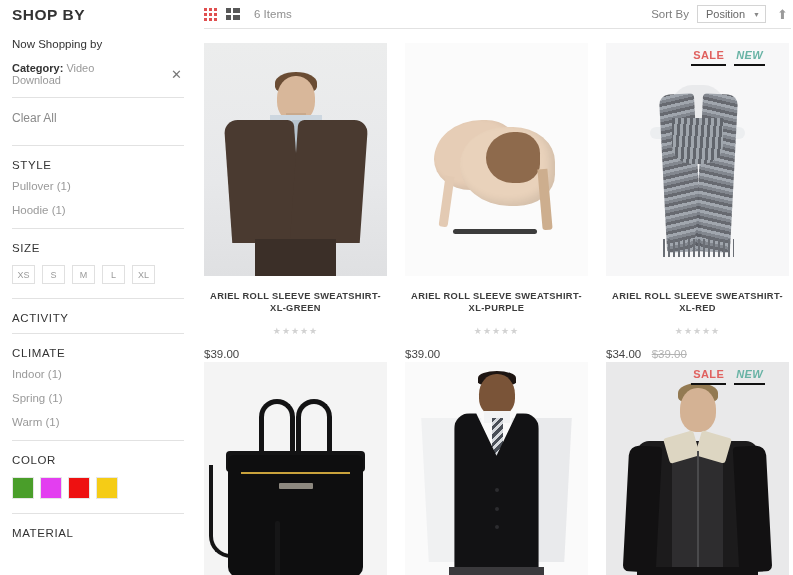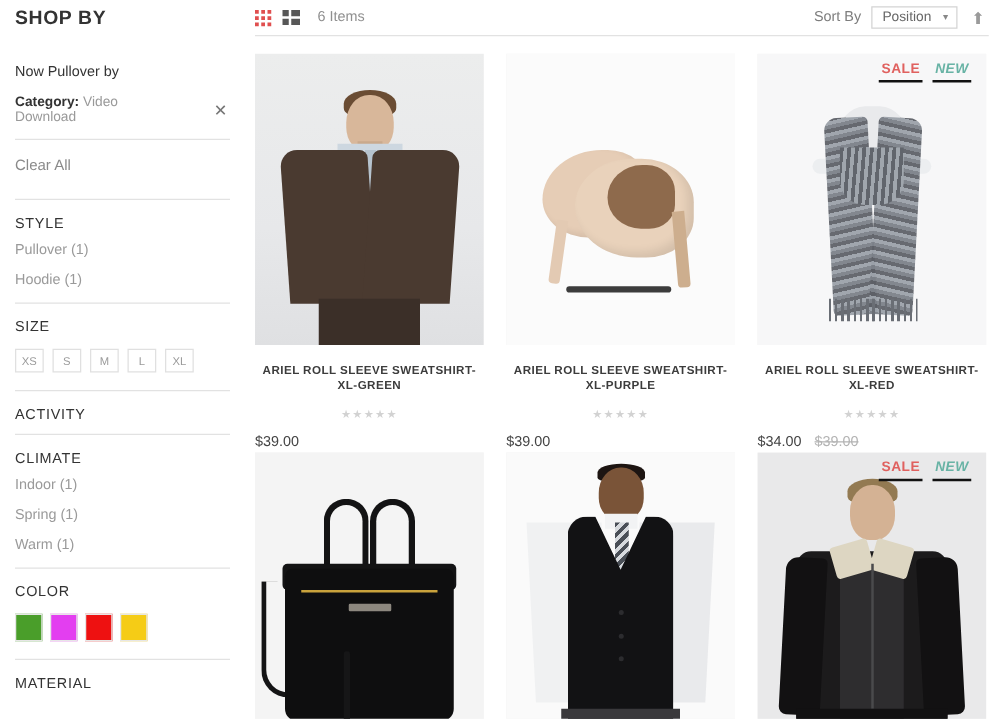--- a/index.html
+++ b/index.html
@@ -15,21 +15,21 @@
   
   #sidebar {
     width: 196px; flex: 0 0 196px;
     padding: 0 12px 0 12px;
     background: #fff;
     position: relative;
   }
   .shop-by-title {
     font-size: 15.5px; font-weight: 700; letter-spacing: .5px;
     color: #333; text-transform: uppercase;
-    margin: 6px 0 28px 0; font-family: "Liberation Sans", sans-serif;
+    margin: 6px 0 14px 0; font-family: "Liberation Sans", sans-serif;
   }
   .now-shopping-label {
     font-size: 11.5px; color: #333; margin: 0 0 12px 0;
   }
   .filter-item-row {
     display: flex; align-items: center; justify-content: space-between;
     padding: 0 0 11px 0; margin-bottom: 0; gap: 45px;
   }
   .filter-item-text { font-size: 11px; color: #999; }
   .filter-item-text b { color: #333; font-weight: 700; }
@@ -97,21 +97,21 @@
   .product-grid {
     display: grid; grid-template-columns: repeat(3, 1fr);
     column-gap: 18px; row-gap: 0; padding: 14px 4px 0 0;
   }
   .product-card { position: relative; }
   .img-wrap {
     position: relative; width: 100%; height: 233px;
     overflow: hidden; background: #f2f2f2;
   }
   .badges {
-    position: absolute; top: 6px; right: 12px; z-index: 5;
+    position: absolute; top: 6px; right: 24px; z-index: 5;
     display: flex; gap: 8px;
   }
   .badge {
     font-size: 11px; font-weight: 700; letter-spacing: .4px;
     padding: 0 2px 3px 2px; text-transform: uppercase;
     border-bottom: 2px solid #111;
   }
   .badge.sale { color: #e0615f; }
   .badge.new  { color: #68b3a5; font-style: italic; }
   .prod-name {
@@ -235,21 +235,21 @@
   .jkt-hem { position:absolute; left:17%; bottom:6%; width:66%; height:6%; background:#121112;}
 </style>
 </head>
 <body>
 
 <div id="page">
 
   <aside id="sidebar">
     <div class="shop-by-title">SHOP BY</div>
 
-    <div class="now-shopping-label">Now Pullover by</div>
+    <div class="now-shopping-label">Now Shopping by</div>
 
     <div class="filter-item-row">
       <div class="filter-item-text">
         <b>Category:</b>
         <span>Video Download</span>
       </div>
       <span class="remove-x">✕</span>
     </div>
 
     <div class="divider"></div>

